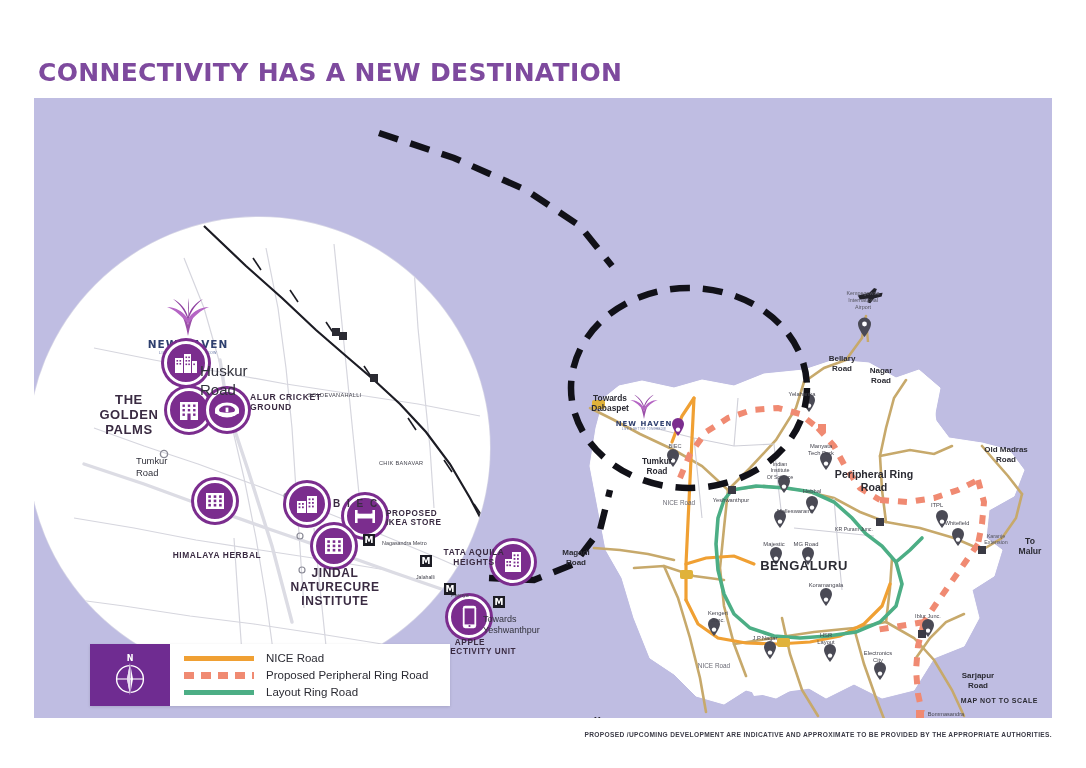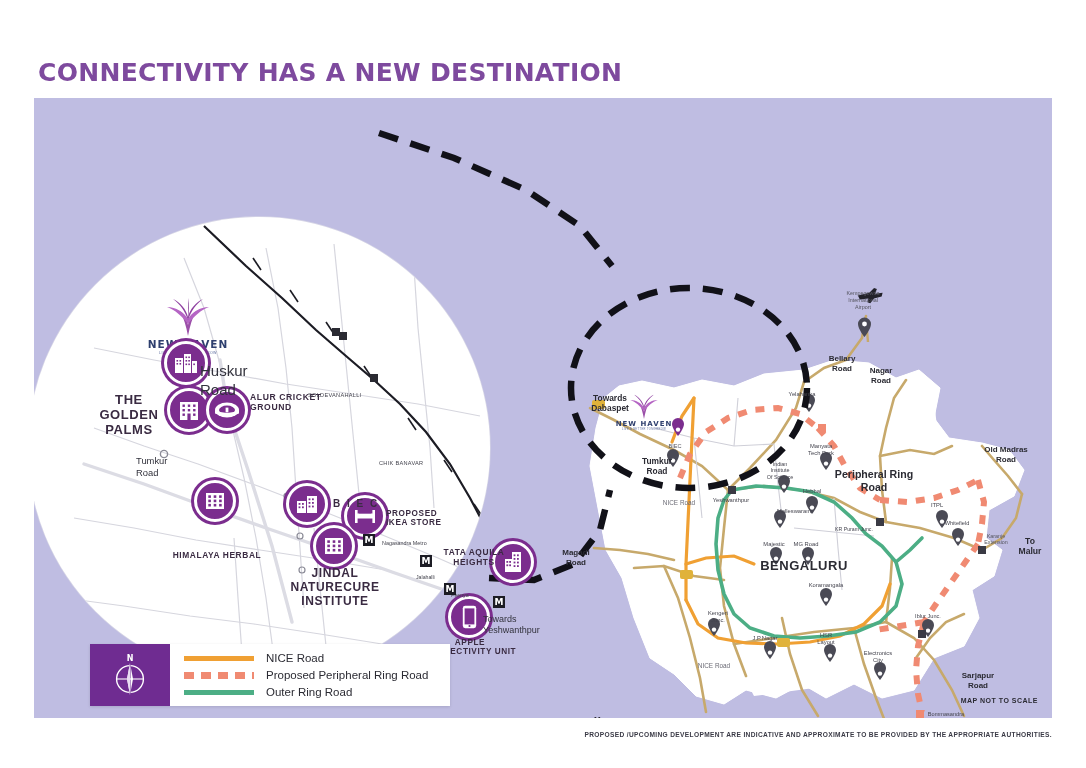--- a/index.html
+++ b/index.html
@@ -610,21 +610,21 @@
         <div class="legend-row">
           <span class="legend-swatch solid-orange"></span>
           <span class="legend-text">NICE Road</span>
         </div>
         <div class="legend-row">
           <span class="legend-swatch dashes"></span>
           <span class="legend-text">Proposed Peripheral Ring Road</span>
         </div>
         <div class="legend-row">
           <span class="legend-swatch solid-green"></span>
-          <span class="legend-text">Outer Ring Road</span>
+          <span class="legend-text">Layout Ring Road</span>
         </div>
       </div>
     </div>
 
     <div class="map-note">MAP NOT TO SCALE</div>
   </div>
 
   <div class="disclaimer">PROPOSED /UPCOMING DEVELOPMENT ARE INDICATIVE AND APPROXIMATE TO BE PROVIDED BY THE APPROPRIATE AUTHORITIES.</div>
 </div>
 

